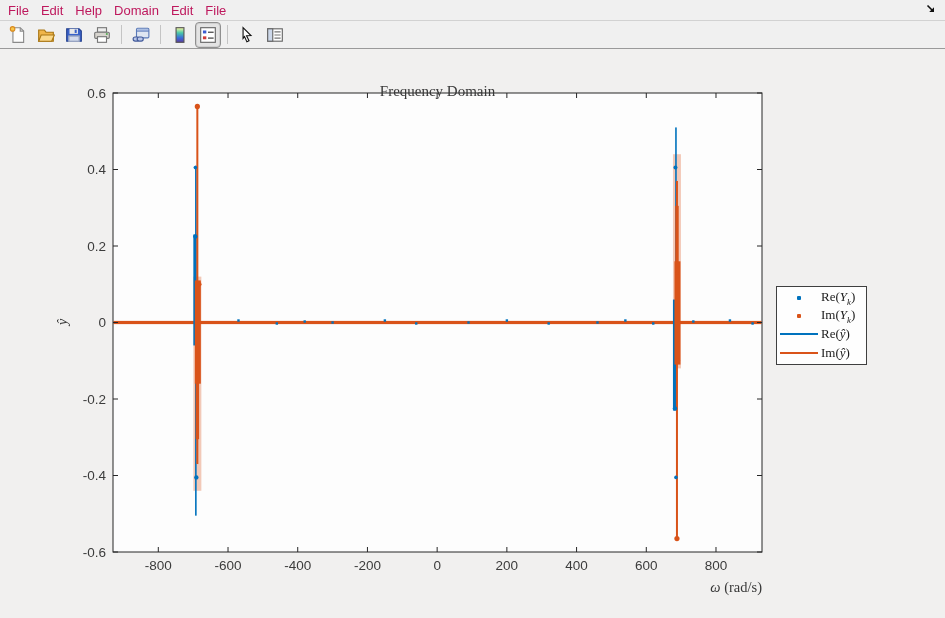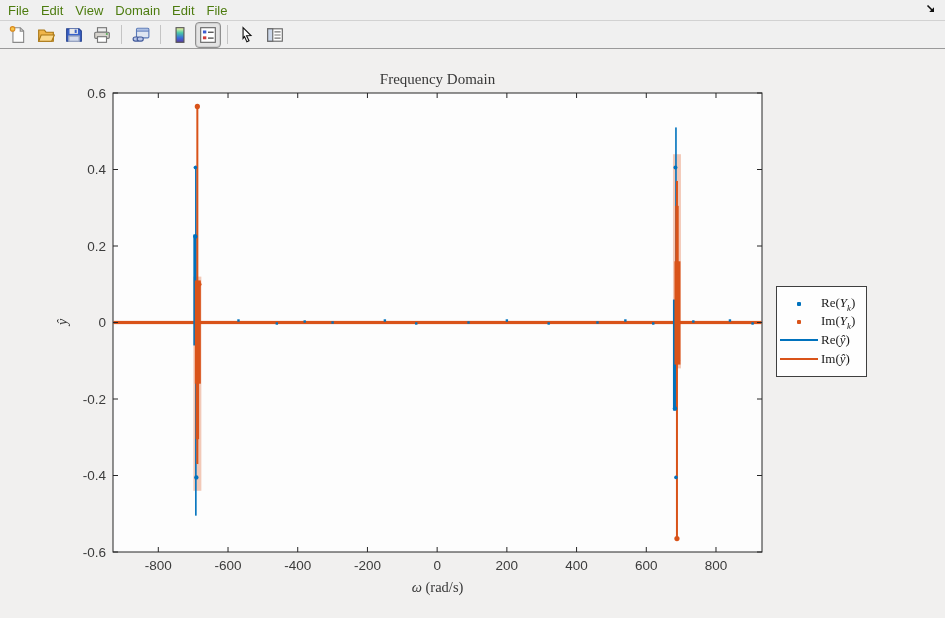--- a/index.html
+++ b/index.html
@@ -2,64 +2,64 @@
 <html><head>
 <meta charset="utf-8">
 <style>
   html,body{margin:0;padding:0;}
   body{width:945px;height:618px;overflow:hidden;font-family:"Liberation Sans",sans-serif;}
   #window{position:relative;width:945px;height:618px;background:#f1f0ef;}
 
   
   #menubar{position:relative;height:20px;background:#f0f0f0;border-bottom:1px solid #d2d2d2;
            display:flex;align-items:center;padding-left:2px;}
-  .menu-item{font-size:13px;color:#4d7c0f;padding:2px 6px;cursor:default;}
+  .menu-item{font-size:13px;color:#be185d;padding:2px 6px;cursor:default;}
   #menubar-corner{position:absolute;right:8px;top:3px;width:12px;height:12px;}
 
   
   #toolbar{height:27px;background:#f0f0f0;border-bottom:1px solid #9a9a9a;
            display:flex;align-items:center;padding-left:4px;}
   .tool-button{width:24px;height:24px;display:flex;align-items:center;justify-content:center;
                border:1px solid transparent;border-radius:4px;margin:0 1px;}
   .tool-button.pressed{background:#e3e3e3;border:1px solid #8f8f8f;box-shadow:0 0 0 1px #cfcfcf inset;}
   .tool-sep{width:1px;height:19px;background:#c4c4c4;margin:0 5px;}
 
   
   #canvas{position:relative;width:945px;height:570px;background:#f1f0ef;}
   #plot-svg{position:absolute;left:0;top:0;}
 
-  .chart-title{position:absolute;left:113px;top:22px;width:649px;text-align:center;
+  .chart-title{position:absolute;left:113px;top:34px;width:649px;text-align:center;
                font-family:"Liberation Serif",serif;font-size:15px;color:#383838;}
-  .x-label{position:absolute;left:113px;top:530px;width:649px;text-align:center;
+  .x-label{position:absolute;left:113px;top:530px;width:649px;text-align:right;
            font-family:"Liberation Serif",serif;font-size:14.5px;color:#383838;}
   .x-label i{font-family:"Liberation Serif",serif;}
   .y-label{position:absolute;left:63px;top:273px;transform:translate(-50%,-50%) rotate(-90deg);
            font-family:"Liberation Serif",serif;font-style:italic;font-size:14px;color:#383838;}
 
   
   #legend{position:absolute;left:776px;top:237px;width:89px;background:#fefefe;
-          border:1px solid #3f3f3f;padding:8px 0;}
+          border:1px solid #3f3f3f;padding:2px 0;}
   .legend-row{display:flex;align-items:center;height:18.2px;}
   .legend-key{width:44px;display:flex;align-items:center;justify-content:center;flex:none;}
   .legend-dot{width:4px;height:4px;border-radius:1px;}
   .legend-line{width:38px;height:2px;}
   .legend-label{font-family:"Liberation Serif",serif;font-size:13px;color:#1a1a1a;white-space:nowrap;}
   .legend-label i{font-style:italic;}
   .legend-label sub{font-size:0.68em;font-style:italic;}
 </style>
 </head>
 <body>
 
 <div id="window">
 
   <div id="menubar">
 
     <div class="menu-item">File</div>
       <div class="menu-item">Edit</div>
-      <div class="menu-item">View</div>
+      <div class="menu-item">Help</div>
       <div class="menu-item">Domain</div>
       <div class="menu-item">Edit</div>
       <div class="menu-item">File</div>
       <svg id="menubar-corner" viewBox="0 0 12 12">
       <path d="M2.5 2.5 L8.5 8.5" stroke="#111" stroke-width="1.6" fill="none"></path>
       <path d="M9 4.2 L9 9 L4.2 9 Z" fill="#111"></path>
     </svg>
   </div>
 
   <div id="toolbar">

